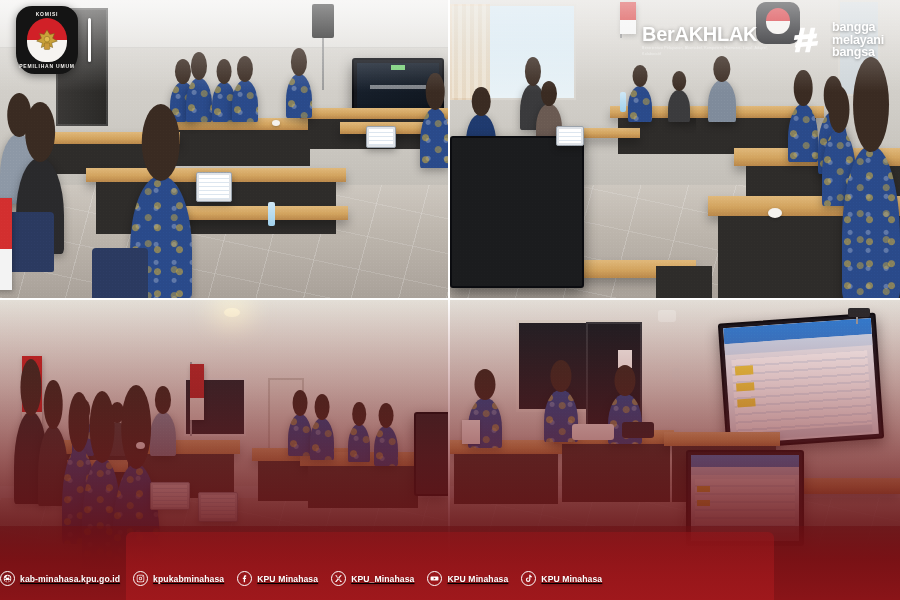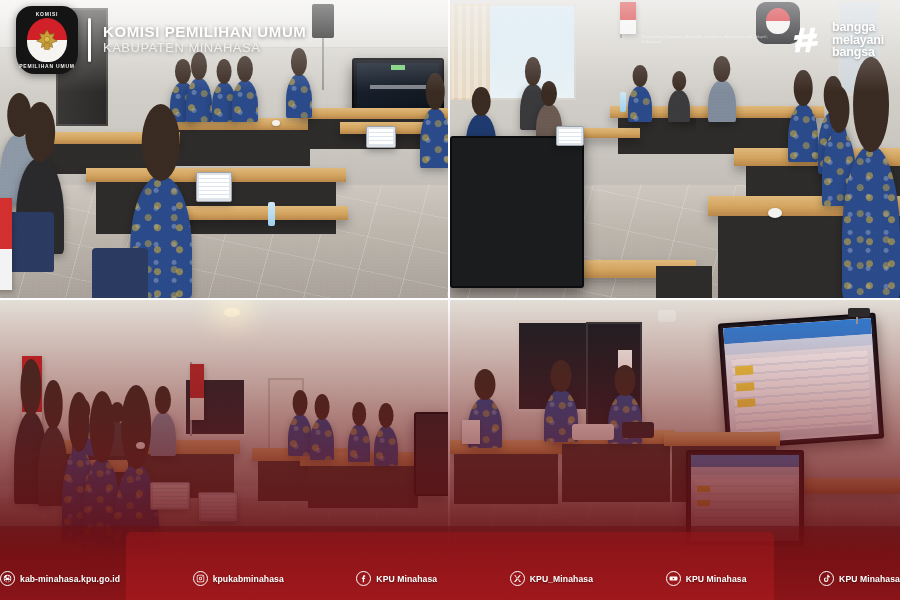--- a/index.html
+++ b/index.html
@@ -137,21 +137,21 @@
   
   .caption{ position:absolute; left:0; right:0; bottom:68px; z-index:7;
             text-align:center; padding:0 40px; }
   .caption .line{ color:#ffffff; font-size:20px; font-weight:700;
             letter-spacing:.3px; line-height:1.38;
             text-shadow:0 2px 6px rgba(0,0,0,.55); }
   .caption em{ font-style:italic; }
 
   
   .socials{ position:absolute; left:0; right:0; bottom:14px; z-index:8;
-            display:flex; justify-content:space-between; align-items:center; gap:13px; }
+            display:flex; justify-content:flex-start; align-items:center; gap:13px;text-decoration:underline; }
   .social{ display:flex; align-items:center; gap:5px; }
   .social .ico{ width:15px; height:15px; border-radius:50%;
             border:1.4px solid #ffffff; display:flex; align-items:center;
             justify-content:center; flex:0 0 auto; }
   .social .ico svg{ width:9px; height:9px; fill:#ffffff; }
   .social .lbl{ color:#ffffff; font-size:8.6px; font-weight:700; letter-spacing:.1px;
             white-space:nowrap; text-shadow:0 1px 2px rgba(0,0,0,.4); }
 </style>
 </head>
 <body>
@@ -362,27 +362,24 @@
             <rect x="13" y="18" width="6" height="7" rx="1" fill="#c8993a" stroke="#7a5f18" stroke-width=".5"></rect>
           </svg>
         </div>
         <div class="kpu-top-txt">KOMISI</div>
         <div class="kpu-bot-txt">PEMILIHAN UMUM</div>
       </div>
     </div>
 
     <div class="kpu-divider"></div>
 
-    <div class="kpu-title">
-      <div class="l1">KOMISI PEMILIHAN UMUM</div>
-      <div class="l2">KABUPATEN MINAHASA</div>
-    </div>
 
     <div class="header-right">
       <div class="berakhlak">
+        <div class="mark"><span>Ber</span><b>AKHLAK</b></div>
         <div class="tag">Berorientasi Pelayanan, Akuntabel, Kompeten, Harmonis, Loyal, Adaptif, Kolaboratif</div>
       </div>
 
       <div class="bmb">
         <svg class="bmb-mark" viewBox="0 0 30 32">
           <path d="M9 3 L14 3 L8 29 L3 29 Z" fill="#ffffff"></path>
           <path d="M20 3 L25 3 L19 29 L14 29 Z" fill="#ffffff"></path>
           <path d="M3 11 L27 9 L26 14 L2 16 Z" fill="#ffffff"></path>
           <path d="M4 19 L28 17 L27 22 L3 24 Z" fill="#ffffff"></path>
         </svg>

